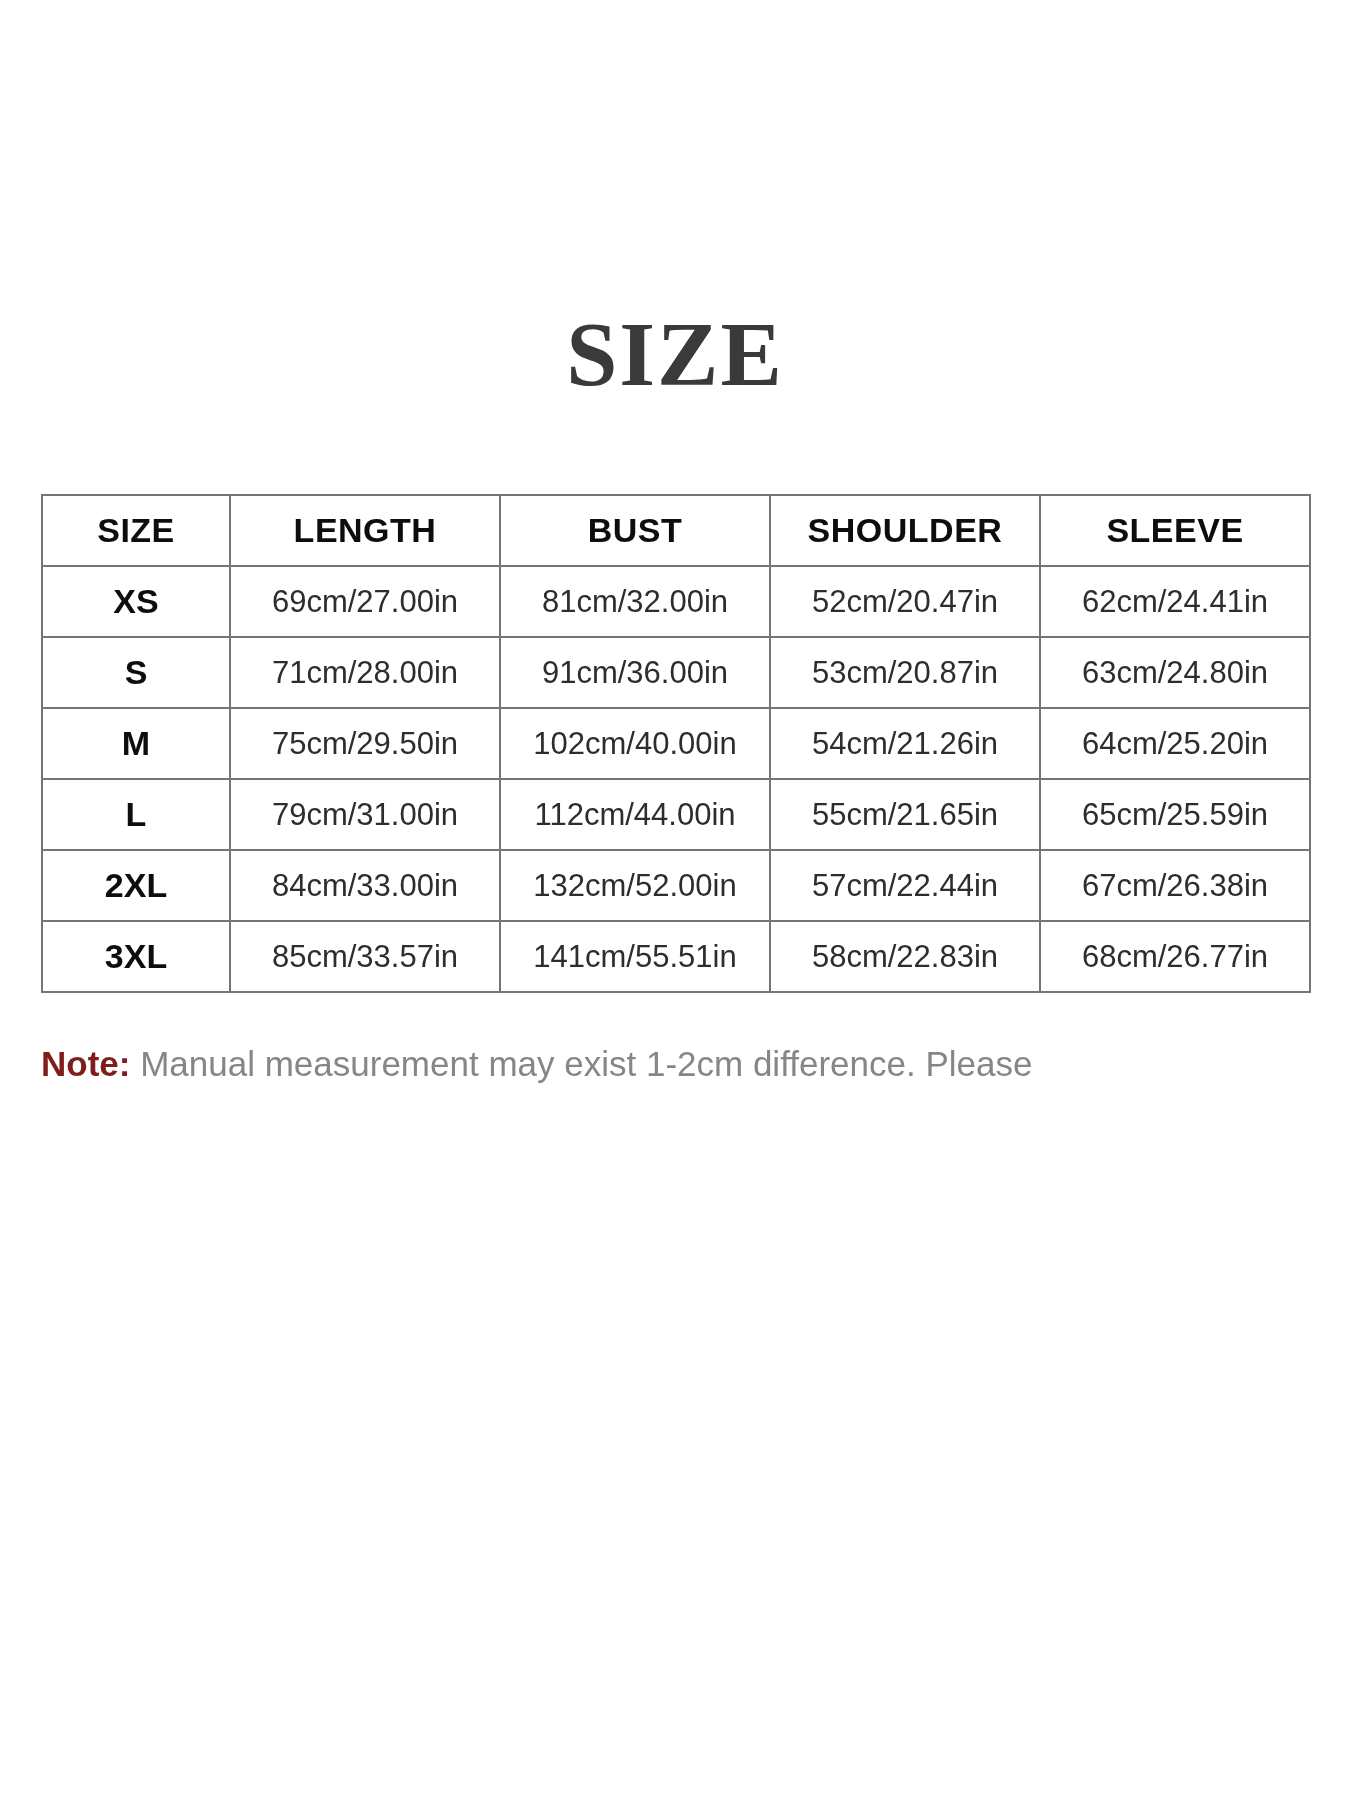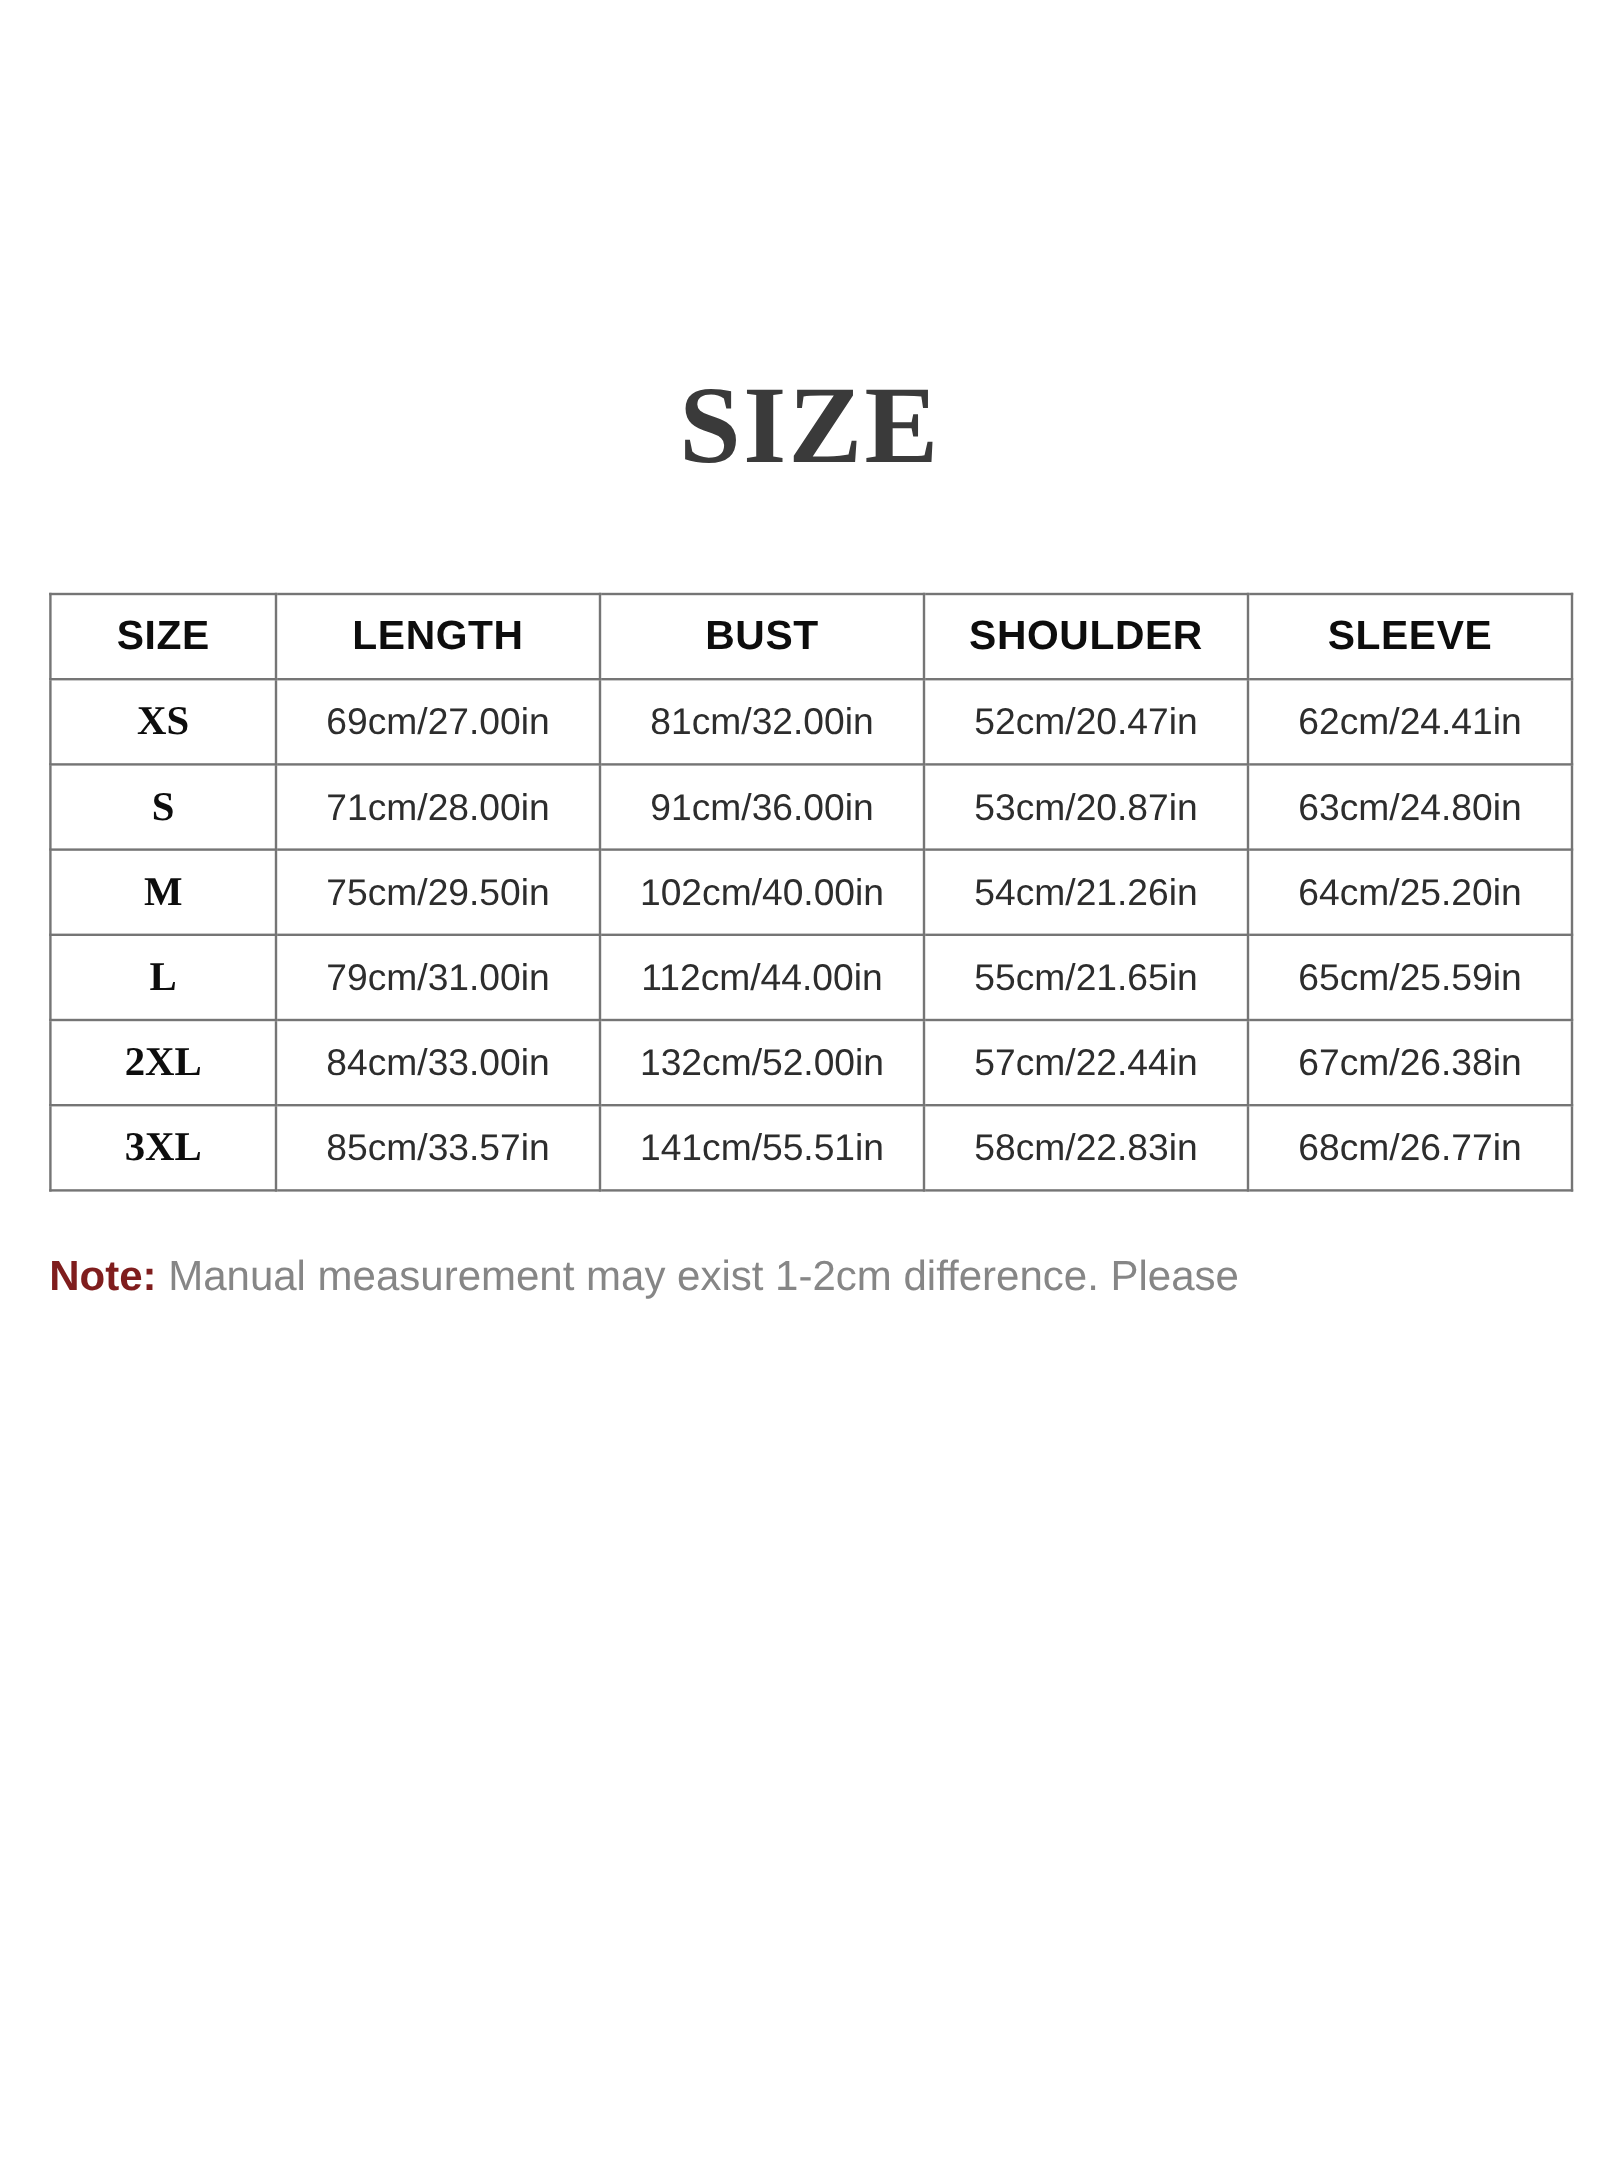--- a/index.html
+++ b/index.html
@@ -43,21 +43,20 @@
   table.size-table thead th {
     font-size: 34px;
     font-weight: bold;
     color: #0d0d0d;
     letter-spacing: 0.5px;
   }
   table.size-table tbody th {
     font-size: 34px;
     font-weight: bold;
     color: #0d0d0d;
-    font-family: Liberation Serif, serif;
   }
   table.size-table tbody td {
     font-size: 31px;
     font-weight: normal;
     color: #2d2d2d;
   }
   .note {
     margin: 42px 60px 0 41px;
     font-size: 35px;
     line-height: 1.64;

